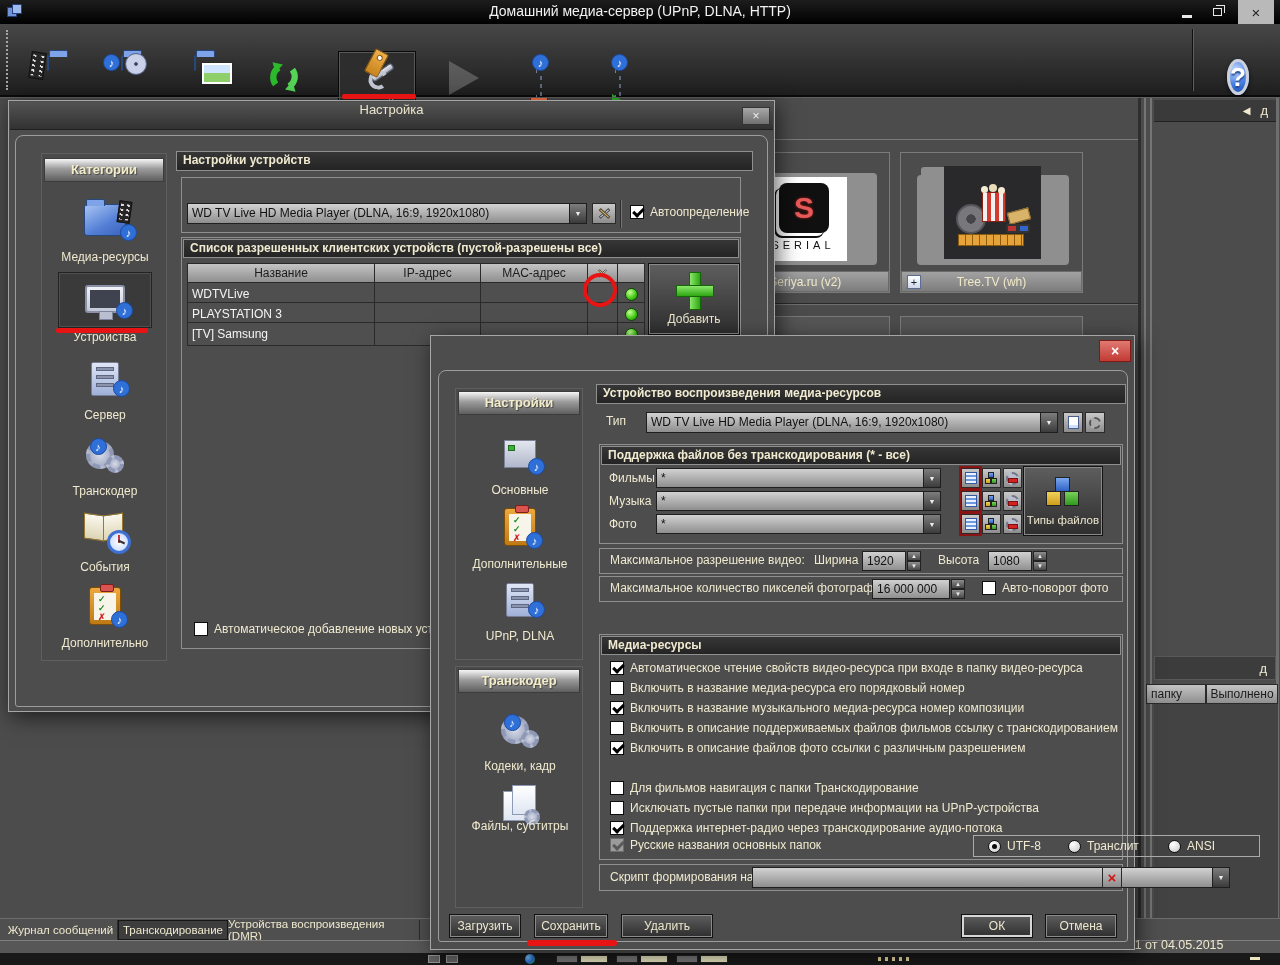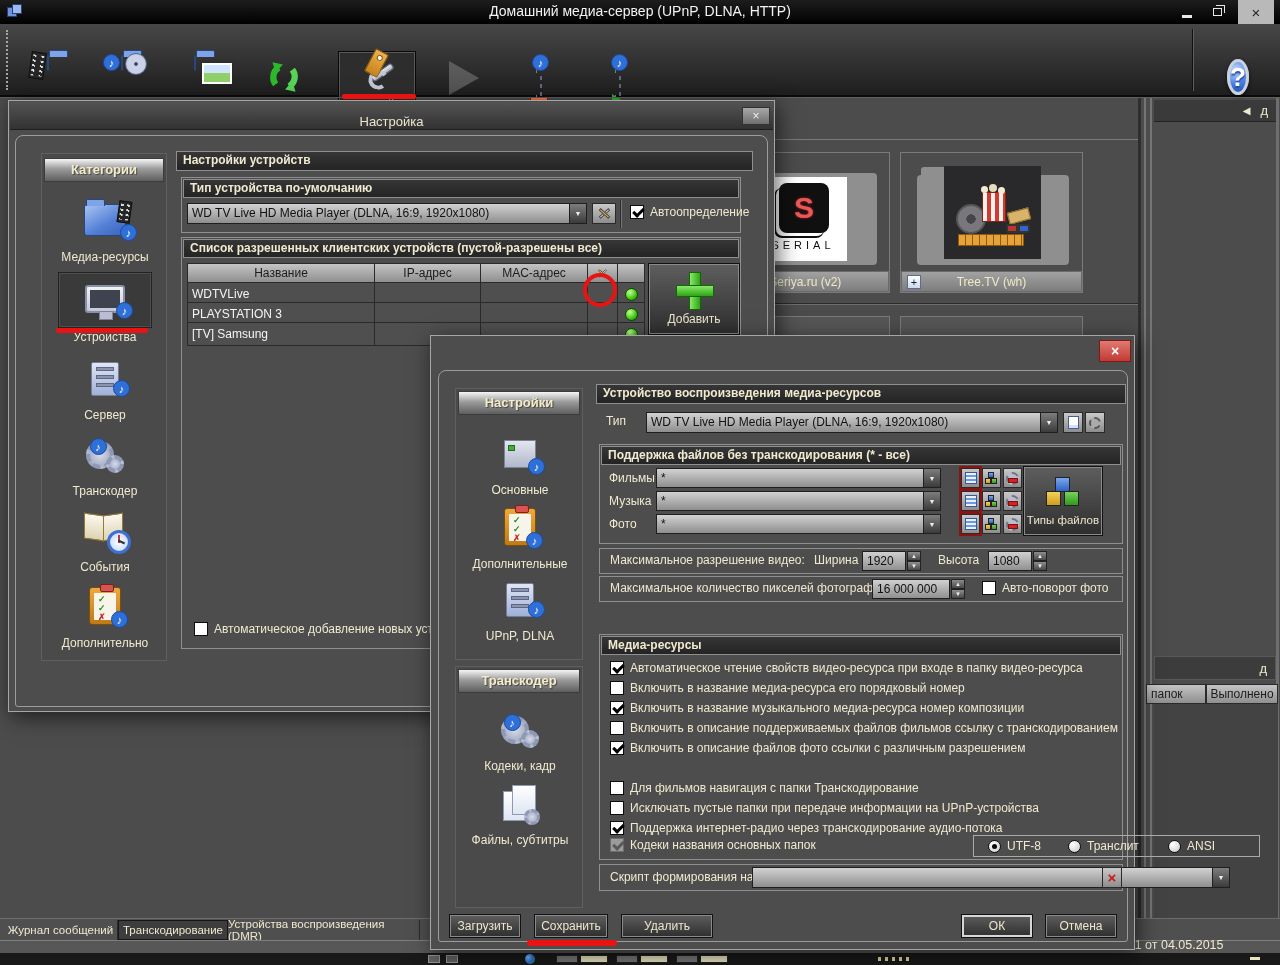--- a/index.html
+++ b/index.html
@@ -24,21 +24,21 @@
   .spin .sb{width:14px;display:flex;flex-direction:column;margin-left:1px}
   .spin .sb span{flex:1;background:linear-gradient(#8d8d8d,#474747);border:1px solid #222;color:#eee;font-size:6px;display:flex;align-items:center;justify-content:center}
   .btn{background:linear-gradient(#5e5e5e,#2e2e2e);border:1px solid #121212;box-shadow:inset 0 0 0 1px #8a8a8a;color:#ece6cd;font-size:12px;display:flex;align-items:center;justify-content:center;cursor:default}
   .btn.ok{box-shadow:inset 0 0 0 2px #d6d6d6}
   .dot{width:13px;height:13px;border-radius:50%;background:radial-gradient(circle at 35% 30%,#caff9e,#46cf16 55%,#1e7d04);border:1px solid #0f4a02}
   .thead{background:linear-gradient(#c4c4c4,#8f8f8f);border:1px solid #2a2a2a;color:#1c1c1c;font-size:12px;display:flex;align-items:center;justify-content:center}
   .tcell{background:#4f4f4f;border:1px solid #2a2a2a;color:#f4f4f4;font-size:12px;display:flex;align-items:center;padding:11px 4px;white-space:nowrap;overflow:hidden}
   .ann{position:absolute;z-index:60;background:#e81414}
   .gradhdr{background:linear-gradient(#f6f6f6,#9b9b9b 45%,#5e5e5e);border:1px solid #3c3c3c;color:#f3ecc9;font-weight:bold;font-size:13px;text-align:center;text-shadow:1px 1px 1px #444;line-height:22px}
   .dlg{position:absolute;background:#4d4d4d;border:1px solid #a6a6a6;box-shadow:3px 5px 20px rgba(0,0,0,.6)}
-  .dlgtb{position:absolute;left:1px;right:1px;top:1px;height:28px;background:linear-gradient(#535353,#323232);border-bottom:1px solid #1f1f1f;color:#ece6cd;font-size:13px;display:flex;align-items:flex-end;justify-content:center}
+  .dlgtb{position:absolute;left:1px;right:1px;top:1px;height:28px;background:linear-gradient(#535353,#323232);border-bottom:1px solid #1f1f1f;color:#ece6cd;font-size:13px;display:flex;align-items:flex-start;justify-content:center}
   .tbtn{position:absolute;top:27px;height:66px;display:flex;flex-direction:column;align-items:center;justify-content:flex-end;padding-bottom:4px;color:#f2edd6;font-size:12px}
   .tbtn .ic{position:absolute;top:5px}
   .tbtn.sel{background:#2d2d2d;border:1px solid #090909;box-shadow:inset 0 0 0 1px #585858}
   .tbtn.dis{opacity:.42}
   .navlbl{position:absolute;color:#efe9cf;font-size:12px;text-align:center;white-space:nowrap}
   
   .fol{position:relative;width:46px;height:34px;background:linear-gradient(150deg,#a8c4f2,#537fd6 60%,#3a63bd);border:1px solid #27477f;border-radius:3px}
   .fol::before{content:"";position:absolute;top:-6px;left:1px;width:17px;height:6px;background:#7fa3e8;border:1px solid #27477f;border-bottom:none;border-radius:2px 2px 0 0}
   .filmstrip{position:absolute;right:3px;top:-4px;width:15px;height:27px;background:#262626;border:1px solid #111;transform:rotate(8deg)}
   .filmstrip::before,.filmstrip::after{content:"";position:absolute;top:2px;bottom:2px;width:3px;background:repeating-linear-gradient(180deg,#ddd 0 2px,transparent 2px 5px)}
@@ -215,21 +215,21 @@
 <div class="ab" style="left:1276px;top:98px;width:3px;height:860px;background:#6e6e6e"></div>
 
 <div class="ab" style="left:1154px;top:100px;width:122px;height:22px;background:#3a3a3a;border-bottom:1px solid #222;display:flex;align-items:center;justify-content:flex-end;gap:10px;padding-right:8px">
   <span style="font-size:10px;color:#efe9cf">◀</span>
   <span style="font-size:13px;color:#efe9cf">д</span>
 </div>
 
 <div class="ab" style="left:1154px;top:656px;width:122px;height:24px;background:#3c3c3c;border:1px solid #585858;display:flex;align-items:center;justify-content:flex-end;padding-right:8px">
   <span style="font-size:13px;color:#efe9cf">д</span>
 </div>
-<div class="thead ab" style="left:1146px;top:684px;width:60px;height:20px;justify-content:flex-start;padding-left:4px">папок</div>
+<div class="thead ab" style="left:1146px;top:684px;width:60px;height:20px;justify-content:flex-start;padding-left:4px">папку</div>
 <div class="thead ab" style="left:1206px;top:684px;width:72px;height:20px">Выполнено</div>
 <div class="ab" style="left:1154px;top:704px;width:124px;height:214px;background:#434343"></div>
 
 <div class="ab" style="left:0;top:918px;width:1280px;height:22px;background:#4f4f4f;border-top:1px solid #6d6d6d">
   <div class="ab" style="left:4px;top:1px;width:114px;height:20px;font-size:11.5px;color:#efe9cf;display:flex;align-items:center;justify-content:center;border-right:1px solid #2b2b2b">Журнал сообщений</div>
   <div class="ab" style="left:118px;top:1px;width:110px;height:20px;font-size:11.5px;color:#efe9cf;display:flex;align-items:center;justify-content:center;background:#3d3d3d;border:1px solid #161616">Транскодирование</div>
   <div class="ab" style="left:228px;top:1px;width:192px;height:20px;font-size:11.5px;color:#efe9cf;display:flex;align-items:center;justify-content:center;border-right:1px solid #2b2b2b">Устройства воспроизведения (DMR)</div>
 </div>
 <div class="ab" style="left:0;top:940px;width:1280px;height:13px;background:#575757;border-top:1px solid #7e7e7e"></div>
 <div class="ab" style="left:1102px;top:938px;width:170px;height:15px;font-size:12.5px;color:#efe9cf;z-index:5">В. 2.01 от 04.05.2015</div>
@@ -308,21 +308,20 @@
           <span class="mk" style="color:#c22;top:25px">✗</span>
           <span class="note" style="right:-8px;bottom:-4px;z-index:2">♪</span>
         </span>
       </div>
     <div class="navlbl" style="left:0;width:126px;top:482px">Дополнительно</div>
   </div>
 
   <div class="bar ab" style="left:167px;top:50px;width:577px;height:20px">Настройки устройств</div>
 
   <div class="gbox ab" style="left:172px;top:76px;width:560px;height:56px">
-    <div class="bar" style="margin:1px;height:19px">Тип устройства по-умолчанию</div>
     <div class="combo ab" style="left:5px;top:25px;width:400px;height:21px">
       <span class="txt">WD TV Live HD Media Player (DLNA, 16:9, 1920x1080)</span>
       <span class="darr">▼</span>
     </div>
     <div class="ibtn ab" style="left:408px;top:25px;width:24px;height:21px">
         <span class="hammeric">
           <i class="h1"></i>
           <i class="h2"></i>
         </span>
       </div>
@@ -425,21 +424,21 @@
         <span class="note" style="margin-left:-16px;margin-top:-16px">♪</span>
       </div>
     <div class="navlbl" style="left:0;width:128px;top:92px">Кодеки, кадр</div>
     <div class="navic" style="left:36px;top:112px;width:56px;height:50px">
         <span class="docs">
           <span class="p" style="left:0;top:6px"></span>
           <span class="p" style="left:9px;top:0"></span>
           <span class="gearc" style="position:absolute;right:-3px;bottom:-2px;width:16px;height:16px;border-width:3px"></span>
         </span>
       </div>
-    <div class="navlbl" style="left:0;width:128px;top:166px">Файлы, субтитры</div>
+    <div class="navlbl" style="left:0;width:128px;top:152px">Файлы, субтитры</div>
   </div>
 
   <div class="bar ab" style="left:165px;top:48px;width:530px;height:20px">Устройство воспроизведения медиа-ресурсов</div>
 
   <div class="row ab" style="left:175px;top:78px">
     <span>Тип</span>
   </div>
   <div class="combo ab" style="left:215px;top:76px;width:412px;height:21px">
     <span class="txt">WD TV Live HD Media Player (DLNA, 16:9, 1920x1080)</span>
     <span class="darr">▼</span>
@@ -599,21 +598,21 @@
     <div class="row" style="position:absolute;left:10px;top:166px">
         <span class="cb"></span>
         <span>Исключать пустые папки при передаче информации на  UPnP-устройства</span>
       </div>
     <div class="row" style="position:absolute;left:10px;top:186px">
         <span class="cb checked"></span>
         <span>Поддержка интернет-радио через транскодирование аудио-потока</span>
       </div>
     <div class="row" style="position:absolute;left:10px;top:203px">
         <span class="cb checked disabled"></span>
-        <span>Кодеки названия основных папок</span>
+        <span>Русские названия основных папок</span>
       </div>
     <div class="gbox" style="position:absolute;left:373px;top:200px;width:287px;height:22px;border-color:#aaa">
       <div class="row" style="position:absolute;left:14px;top:3px">
           <span class="rd sel"></span>
           <span>UTF-8</span>
         </div>
       <div class="row" style="position:absolute;left:94px;top:3px">
           <span class="rd"></span>
           <span>Транслит</span>
         </div>

